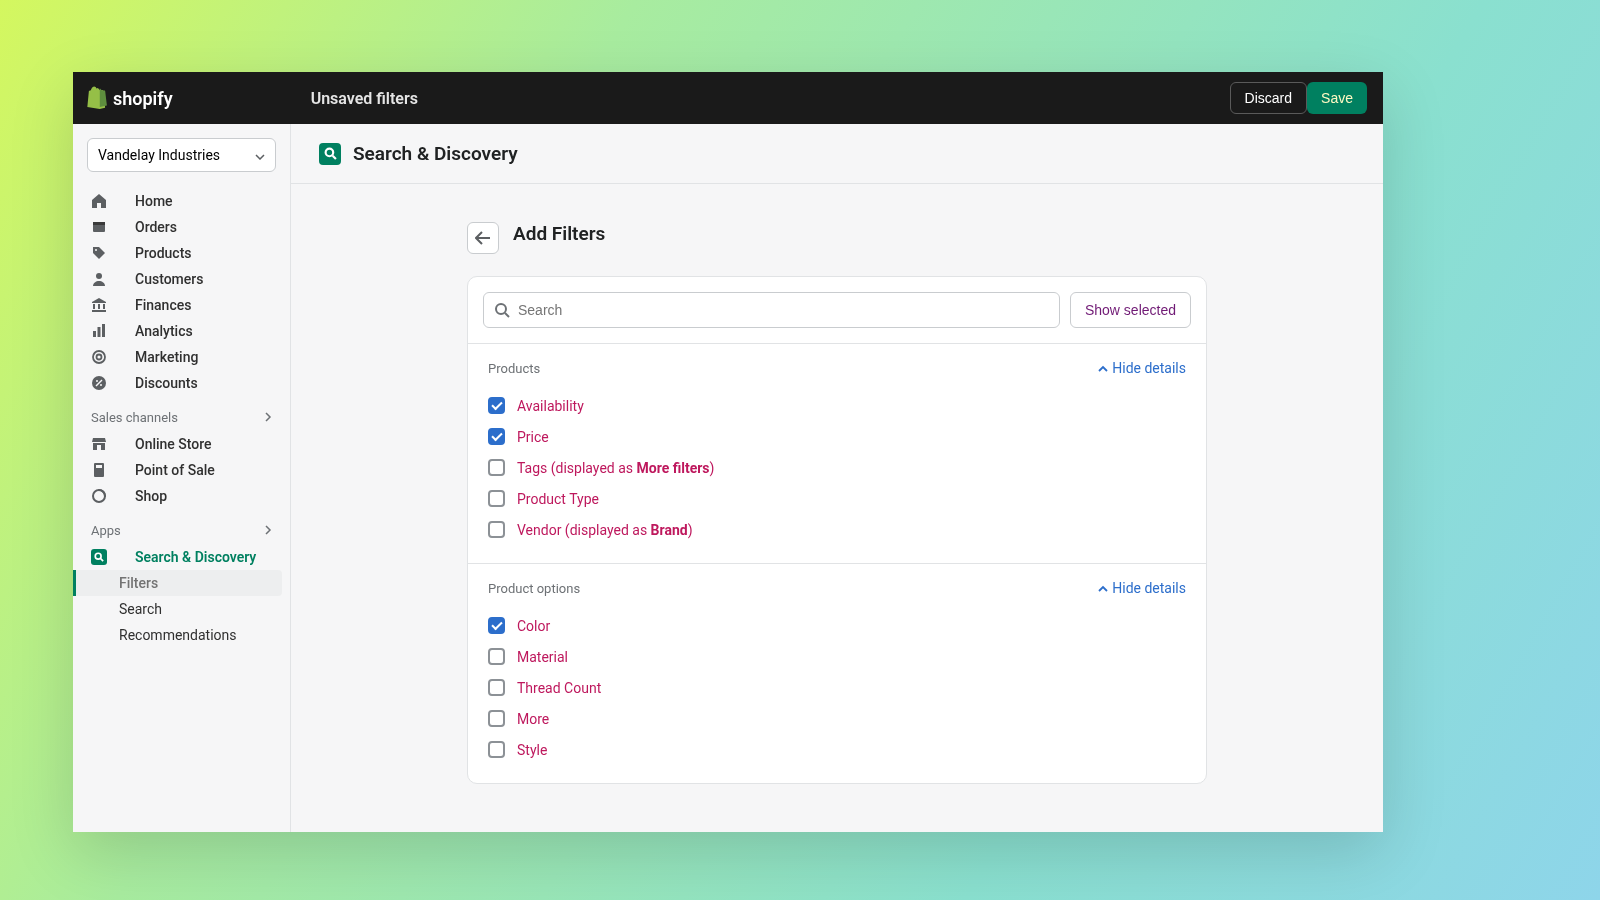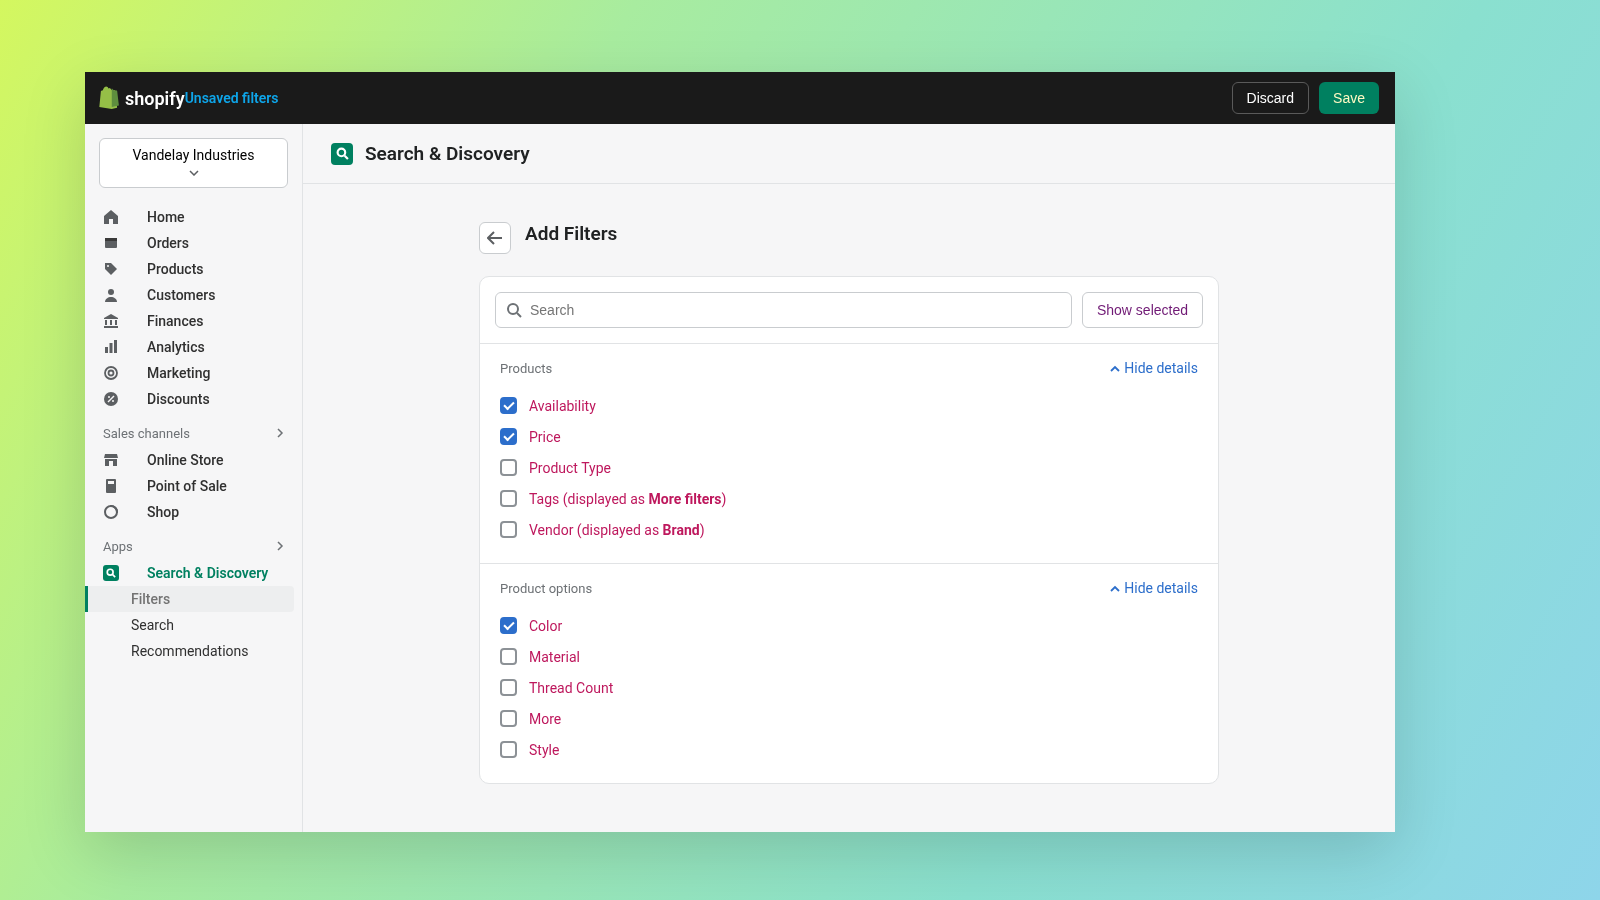--- a/index.html
+++ b/index.html
@@ -6,21 +6,21 @@
   body {
     font-family: -apple-system, BlinkMacSystemFont, "Segoe UI", Roboto, sans-serif;
     background: linear-gradient(120deg, #d4f75f 0%, #a8ec9f 30%, #8ae0cf 70%, #8ed5ea 100%);
     width: 1600px;
     height: 900px;
     overflow: hidden;
     position: relative;
   }
   .app-frame {
     position: absolute;
-    left: 85px;
+    left: 73px;
     top: 72px;
     width: 1310px;
     height: 760px;
     background: #f6f6f7;
     box-shadow: 0 20px 60px rgba(0,0,0,0.15);
     overflow: hidden;
   }
   .topbar {
     height: 52px;
     background: #1a1a1a;
@@ -31,28 +31,29 @@
   }
   .logo {
     display: flex;
     align-items: center;
     gap: 4px;
     font-weight: 600;
     font-size: 18px;
   }
   .logo svg { width: 22px; height: 24px; }
   .topbar-title {
+    margin-left: 138px;
     font-weight: 600;
-    font-size: 14px;
-    color: #0ea5e9;
+    font-size: 16px;
+    color: #e5e5e5;
   }
   .topbar-actions {
     margin-left: auto;
     display: flex;
-    gap: 10px;
+    gap: 0;
   }
   .btn {
     border-radius: 6px;
     padding: 7px 14px;
     font-size: 14px;
     font-weight: 500;
     cursor: pointer;
     border: none;
   }
   .btn-discard {
@@ -79,21 +80,20 @@
     background: #fff;
     border: 1px solid #c9cccf;
     border-radius: 6px;
     padding: 8px 10px;
     margin: 0 6px 16px 6px;
     display: flex;
     align-items: center;
     justify-content: space-between;
     font-size: 14px;
     cursor: pointer;
-    flex-direction: column;
   }
   .nav-item {
     display: flex;
     align-items: flex-start;
     gap: 28px;
     padding: 5px 10px;
     border-radius: 4px;
     cursor: pointer;
     color: #303030;
     font-weight: 500;
@@ -473,25 +473,25 @@
                 <div class="check-row">
                   <span class="chk on"></span>
                   <span>Availability</span>
                 </div>
                 <div class="check-row">
                   <span class="chk on"></span>
                   <span>Price</span>
                 </div>
                 <div class="check-row">
                   <span class="chk"></span>
+                  <span>Tags (displayed as <b>More filters</b>)</span>
+                </div>
+                <div class="check-row">
+                  <span class="chk"></span>
                   <span>Product Type</span>
-                </div>
-                <div class="check-row">
-                  <span class="chk"></span>
-                  <span>Tags (displayed as <b>More filters</b>)</span>
                 </div>
                 <div class="check-row">
                   <span class="chk"></span>
                   <span>Vendor (displayed as <b>Brand</b>)</span>
                 </div>
               </div>
               <div class="group">
                 <div class="group-head">
                   <div class="group-title">Product options</div>
                   <div class="hide-link">

